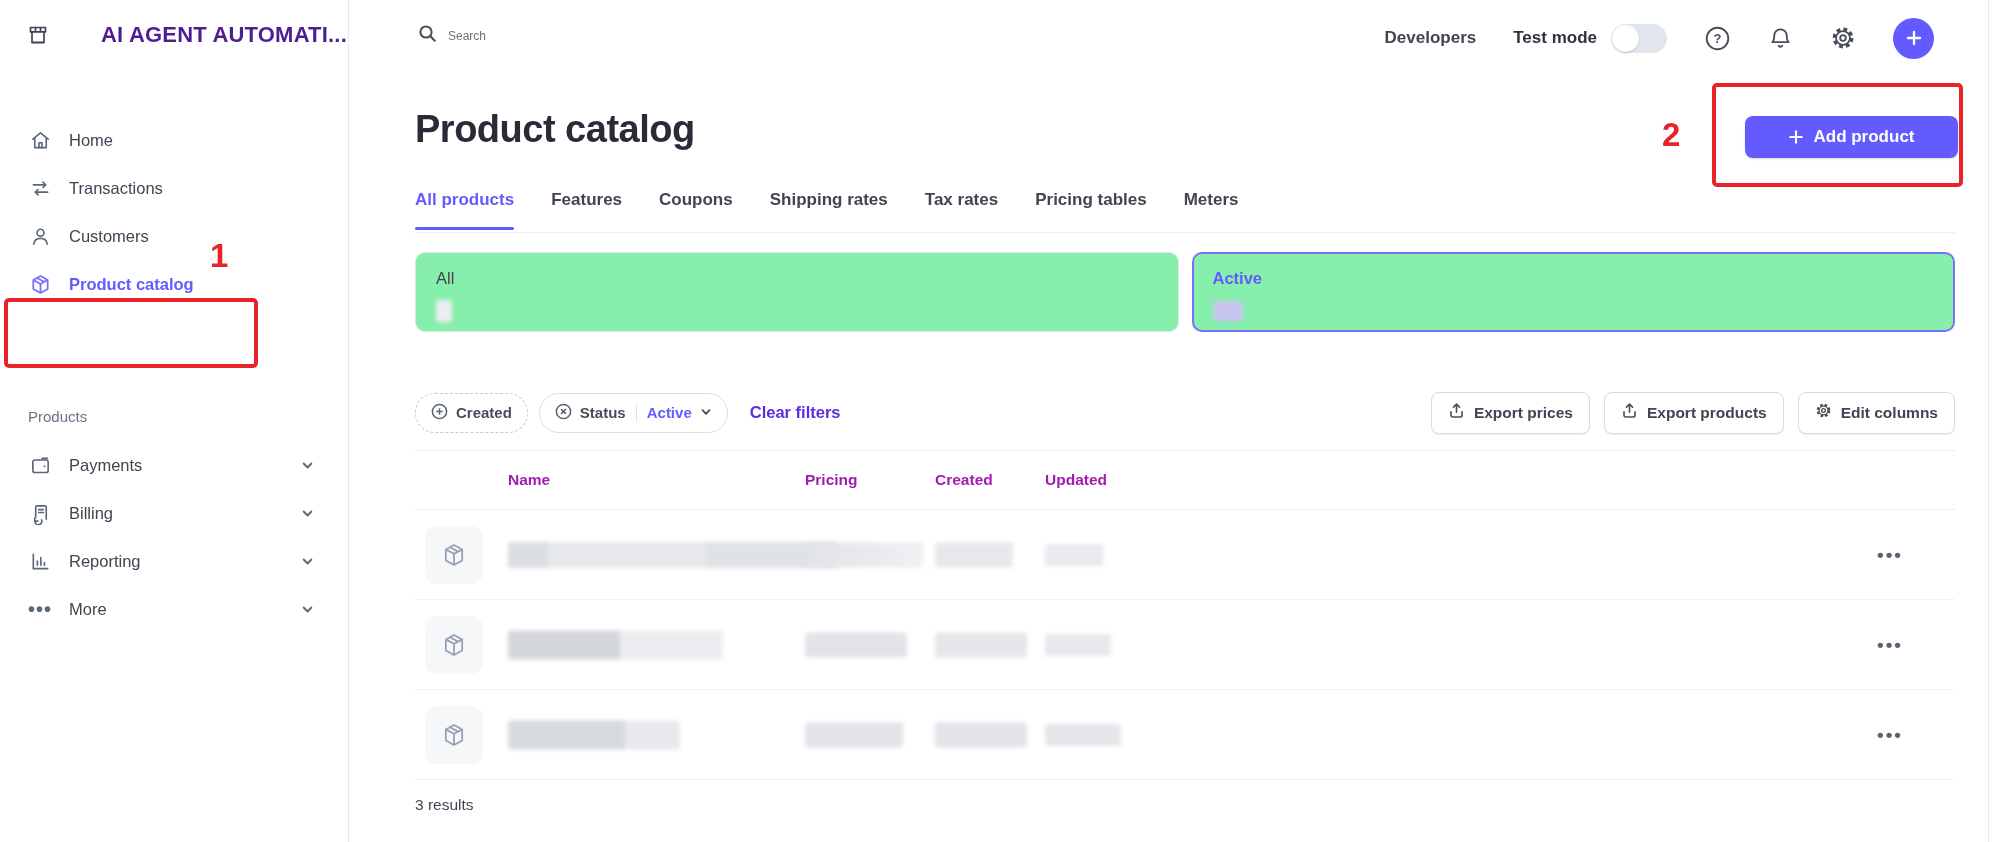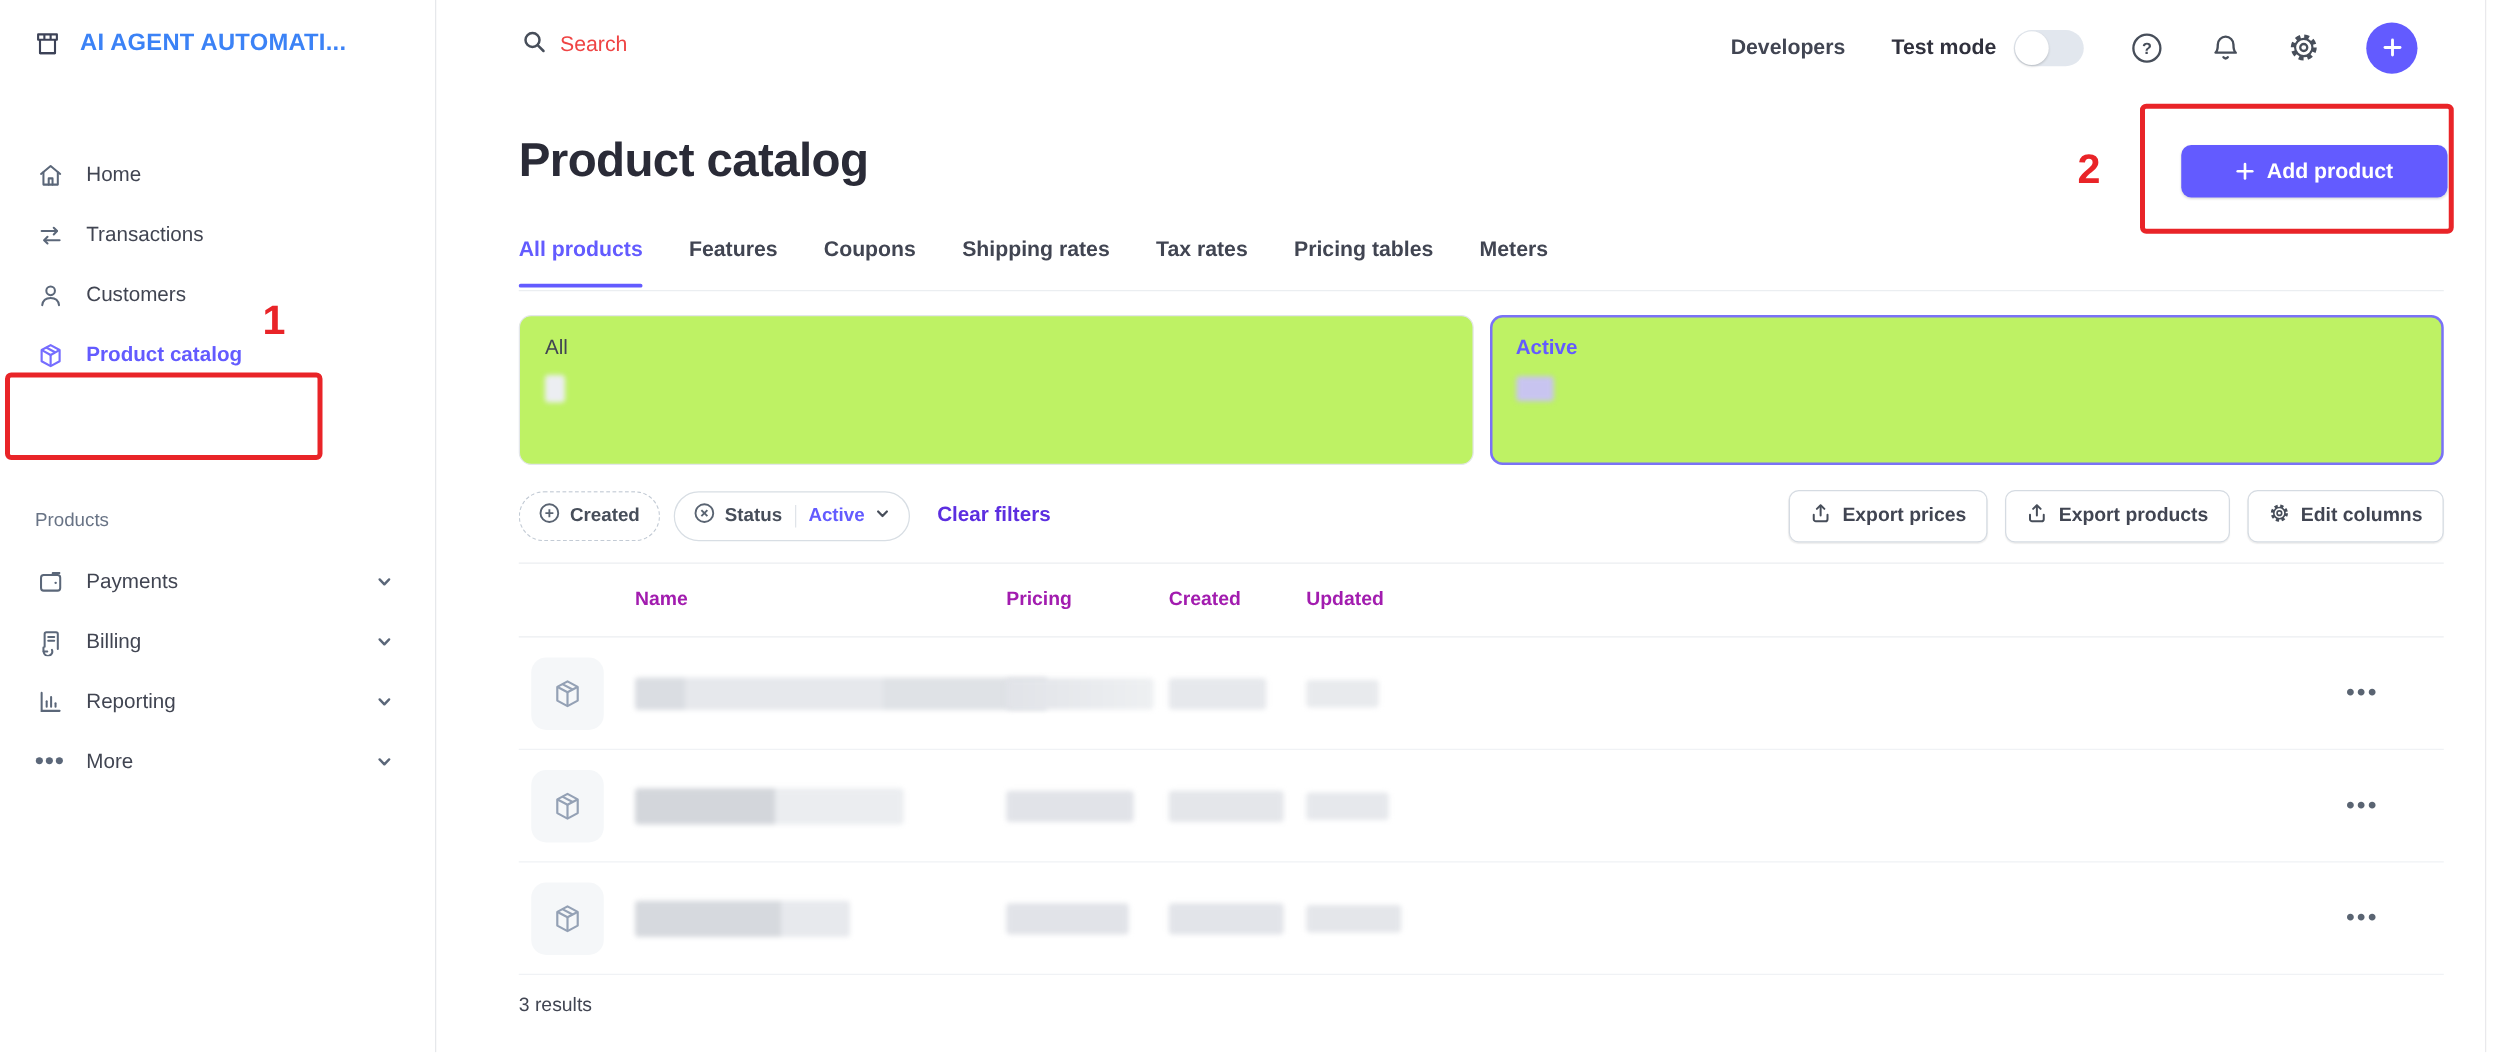--- a/index.html
+++ b/index.html
@@ -3,35 +3,35 @@
 <meta charset="utf-8">
 <style>
   html,body{margin:0;padding:0;background:#fff;}
   .screen{position:relative;width:2000px;height:842px;background:#ffffff;overflow:hidden;
           font-family:"Liberation Sans",sans-serif;color:#30313d;}
   .page-edge{position:absolute;left:1988px;top:0;width:1px;height:842px;background:#e9e9ec;}
 
   
   .sidebar{position:absolute;left:0;top:0;width:348px;height:842px;background:#fff;border-right:1px solid #e6e8eb;}
   .brand{position:absolute;left:26px;top:22px;display:flex;align-items:center;gap:14px;}
-  .brand-name{font-size:19px;font-weight:bold;color:#3b82f6;letter-spacing:.2px;}
+  .brand-name{font-size:22px;font-weight:bold;color:#4c1d95;letter-spacing:.2px;margin-left:37px;}
   .nav{position:absolute;left:0;width:100%;}
   .nav1{top:116px;} .nav2{top:441px;}
   .nav-item{display:flex;align-items:center;gap:17px;height:48px;padding-left:28px;padding-right:34px;
             font-size:16.5px;color:#414552;cursor:pointer;}
   .nav-item .lbl{flex:0 1 auto;}
   .nav-item .chev{margin-left:auto;display:flex;}
   .nav-item.active .lbl{color:#635bff;font-weight:bold;}
   .icn{width:24px;display:flex;justify-content:center;align-items:center;flex:none;}
   .section-label{position:absolute;left:28px;top:408px;font-size:15px;color:#687385;}
   .more-dots{font-size:20px;font-weight:bold;color:#5b6779;letter-spacing:1px;line-height:10px;}
 
   
   .searchbox{position:absolute;left:418px;top:24px;display:flex;align-items:center;gap:11px;cursor:text;}
-  .search-text{font-size:17px;color:#ef4444;font-weight:500;}
+  .search-text{font-size:12px;color:#737373;font-weight:500;}
   .topright{position:absolute;right:66px;top:16px;height:44px;display:flex;align-items:center;gap:37px;}
   .developers{font-size:17px;font-weight:bold;color:#414552;cursor:pointer;}
   .testmode{display:flex;align-items:center;gap:14px;}
   .testmode-label{font-size:17px;font-weight:bold;color:#30313d;}
   .toggle{position:relative;width:56px;height:29px;border-radius:15px;background:#e2e7ee;cursor:pointer;flex:none;}
   .toggle .knob{position:absolute;left:1px;top:1px;width:27px;height:27px;border-radius:50%;background:#fff;
                 box-shadow:0 1px 2px rgba(0,0,0,.18);}
   .tb-icon{display:flex;align-items:center;cursor:pointer;}
   .avatar-plus{width:41px;height:41px;border-radius:50%;background:#635bff;display:flex;align-items:center;
                justify-content:center;cursor:pointer;flex:none;}
@@ -51,21 +51,21 @@
 
   
   .tabs-wrap{position:absolute;left:415px;top:188px;width:1540px;height:44px;border-bottom:1px solid #ebeef1;
              display:flex;gap:37px;align-items:flex-start;}
   .tab{position:relative;font-size:17px;font-weight:bold;color:#414552;padding-top:2px;cursor:pointer;height:42px;}
   .tab.active{color:#635bff;}
   .tab.active::after{content:"";position:absolute;left:0;right:0;bottom:2px;height:3px;background:#635bff;border-radius:2px;}
 
   
   .cards{position:absolute;left:415px;top:252px;width:1540px;display:flex;gap:13px;}
-  .card{flex:1;height:120px;border:1px solid #e3e6ea;border-radius:10px;background:#bef264;box-sizing:border-box;
+  .card{flex:1;height:80px;border:1px solid #e3e6ea;border-radius:10px;background:#86efac;box-sizing:border-box;
         padding:16px 20px;cursor:pointer;}
   .card.selected{border:2px solid #7a72f6;padding:15px 19px;}
   .card-label{font-size:16.5px;color:#414552;}
   .card.selected .card-label{color:#635bff;font-weight:bold;}
   .card-value{margin-top:12px;font-size:17px;font-weight:bold;color:#30313d;}
 
   
   .pillrow{position:absolute;left:415px;top:391px;width:1540px;height:43px;display:flex;align-items:center;}
   .pill{display:flex;align-items:center;gap:8px;height:40px;padding:0 15px;border-radius:20px;background:#fff;
         font-size:15px;font-weight:bold;color:#474e5a;cursor:pointer;box-sizing:border-box;}

